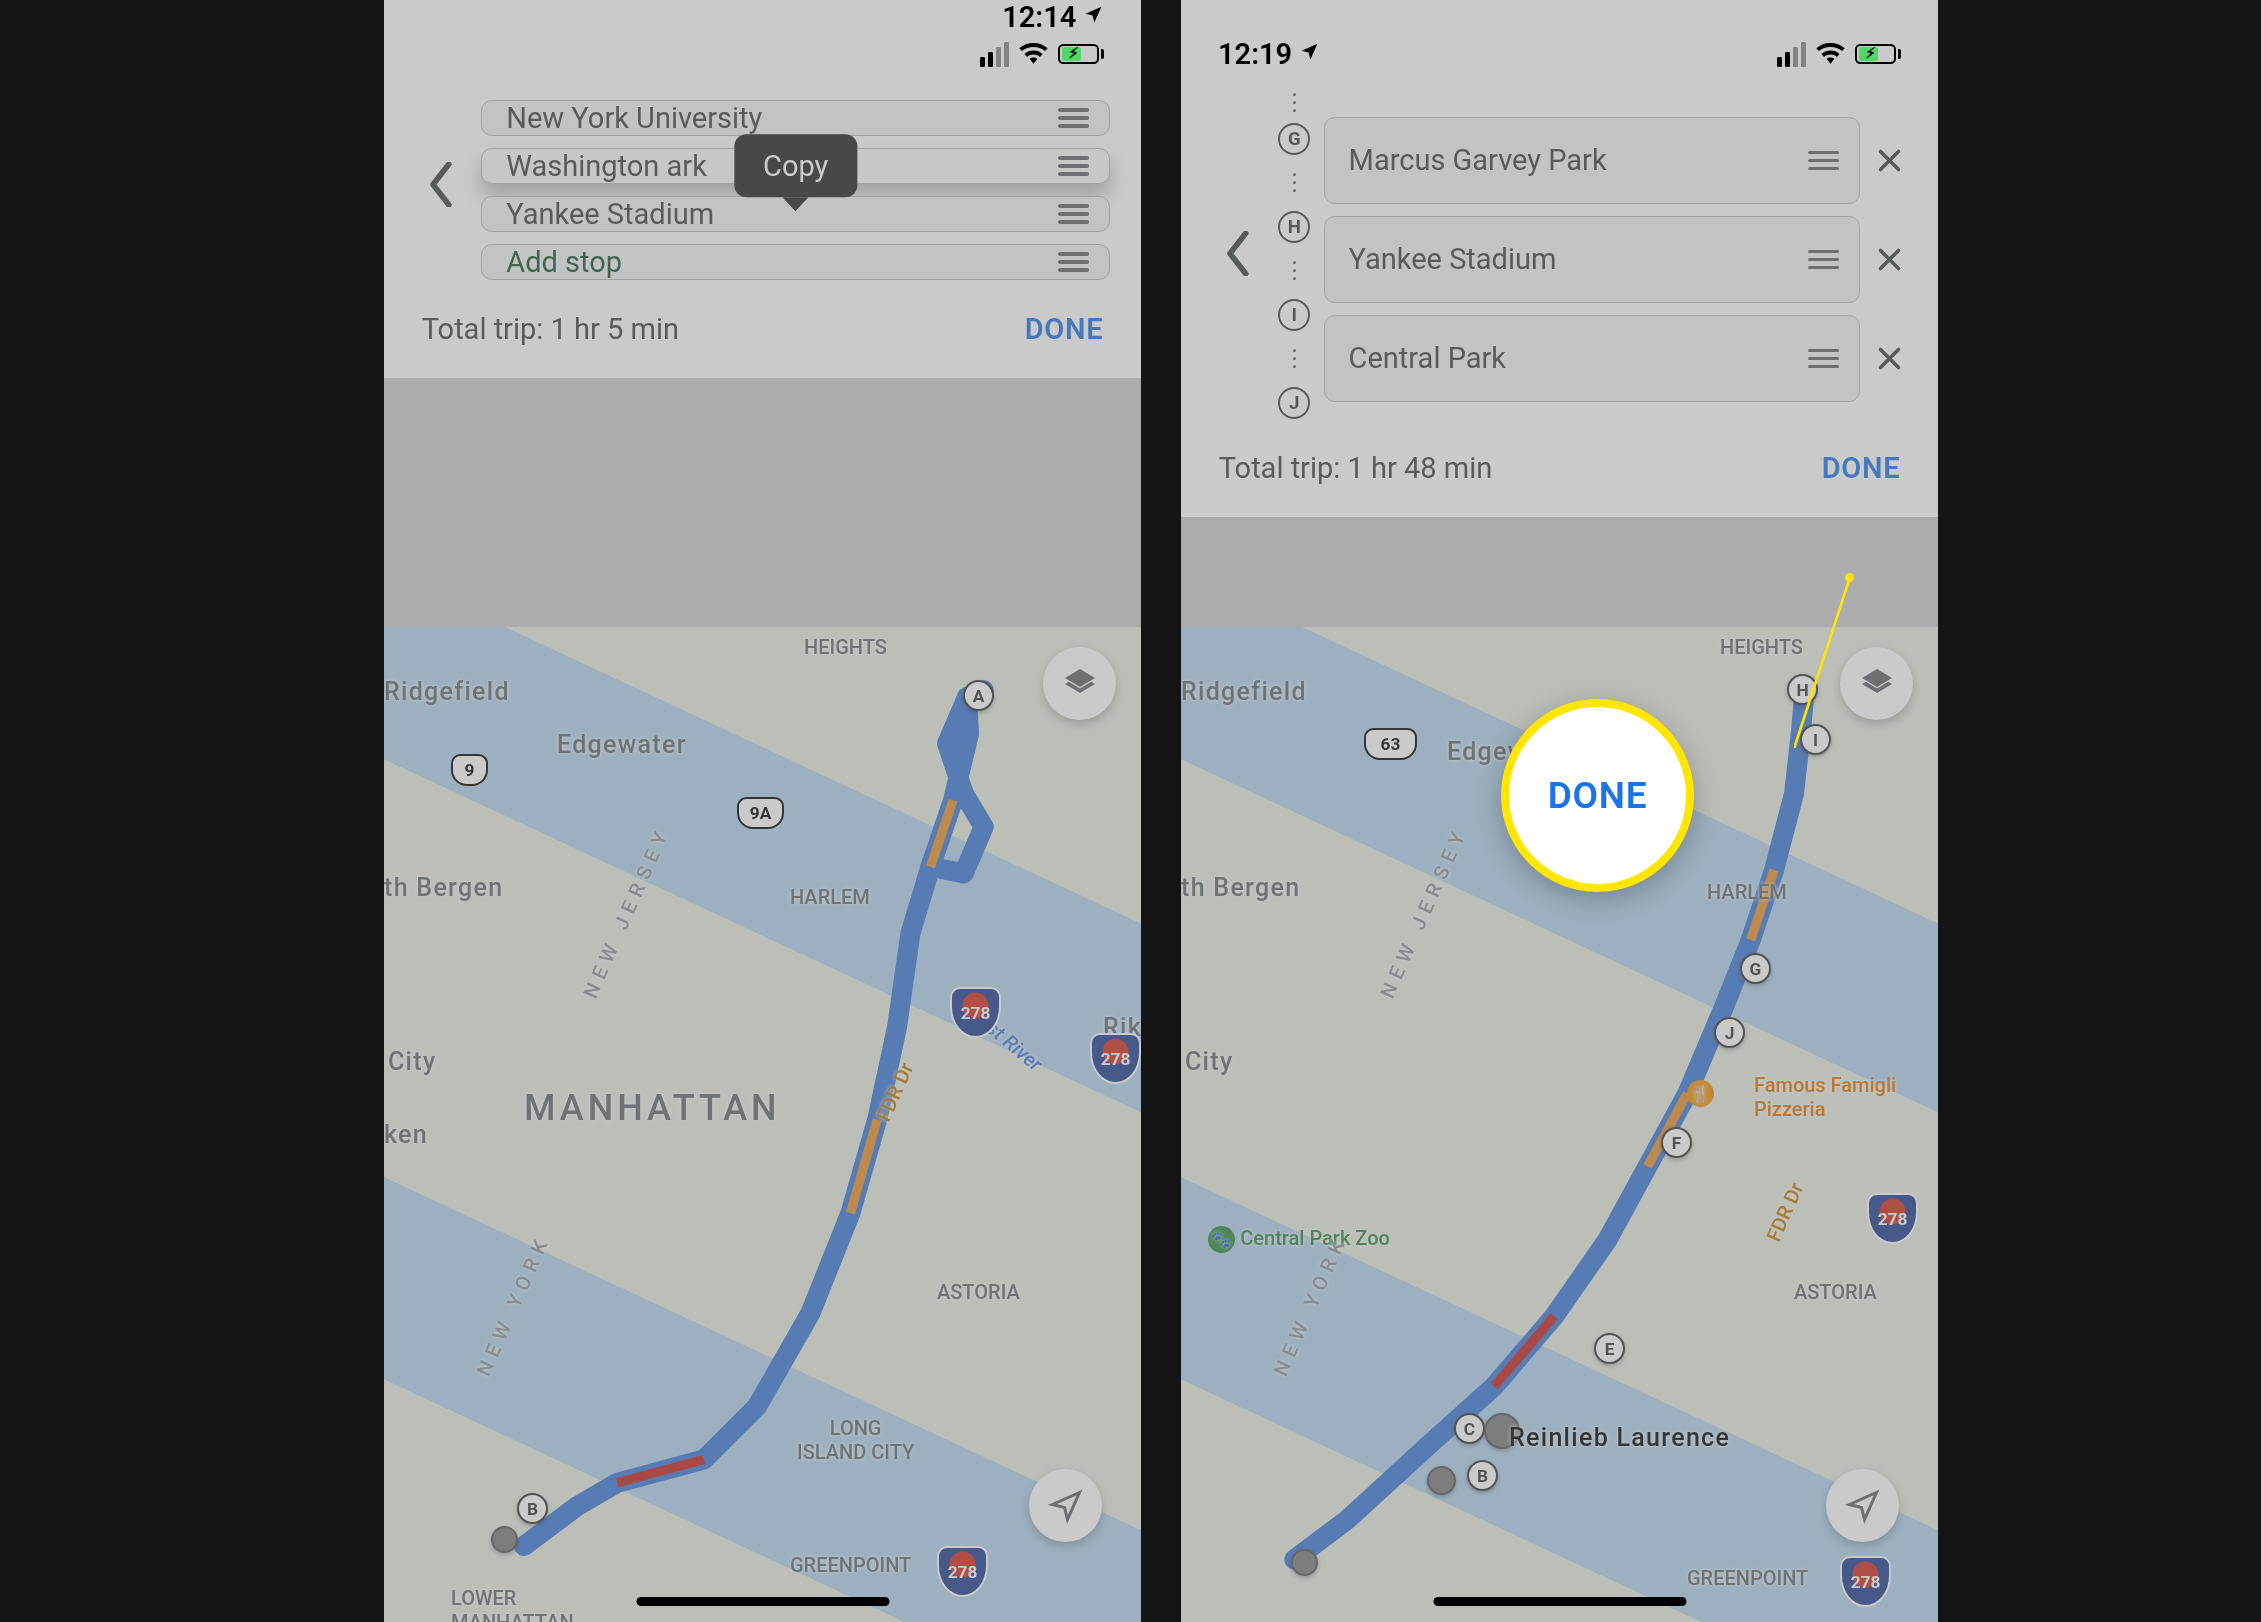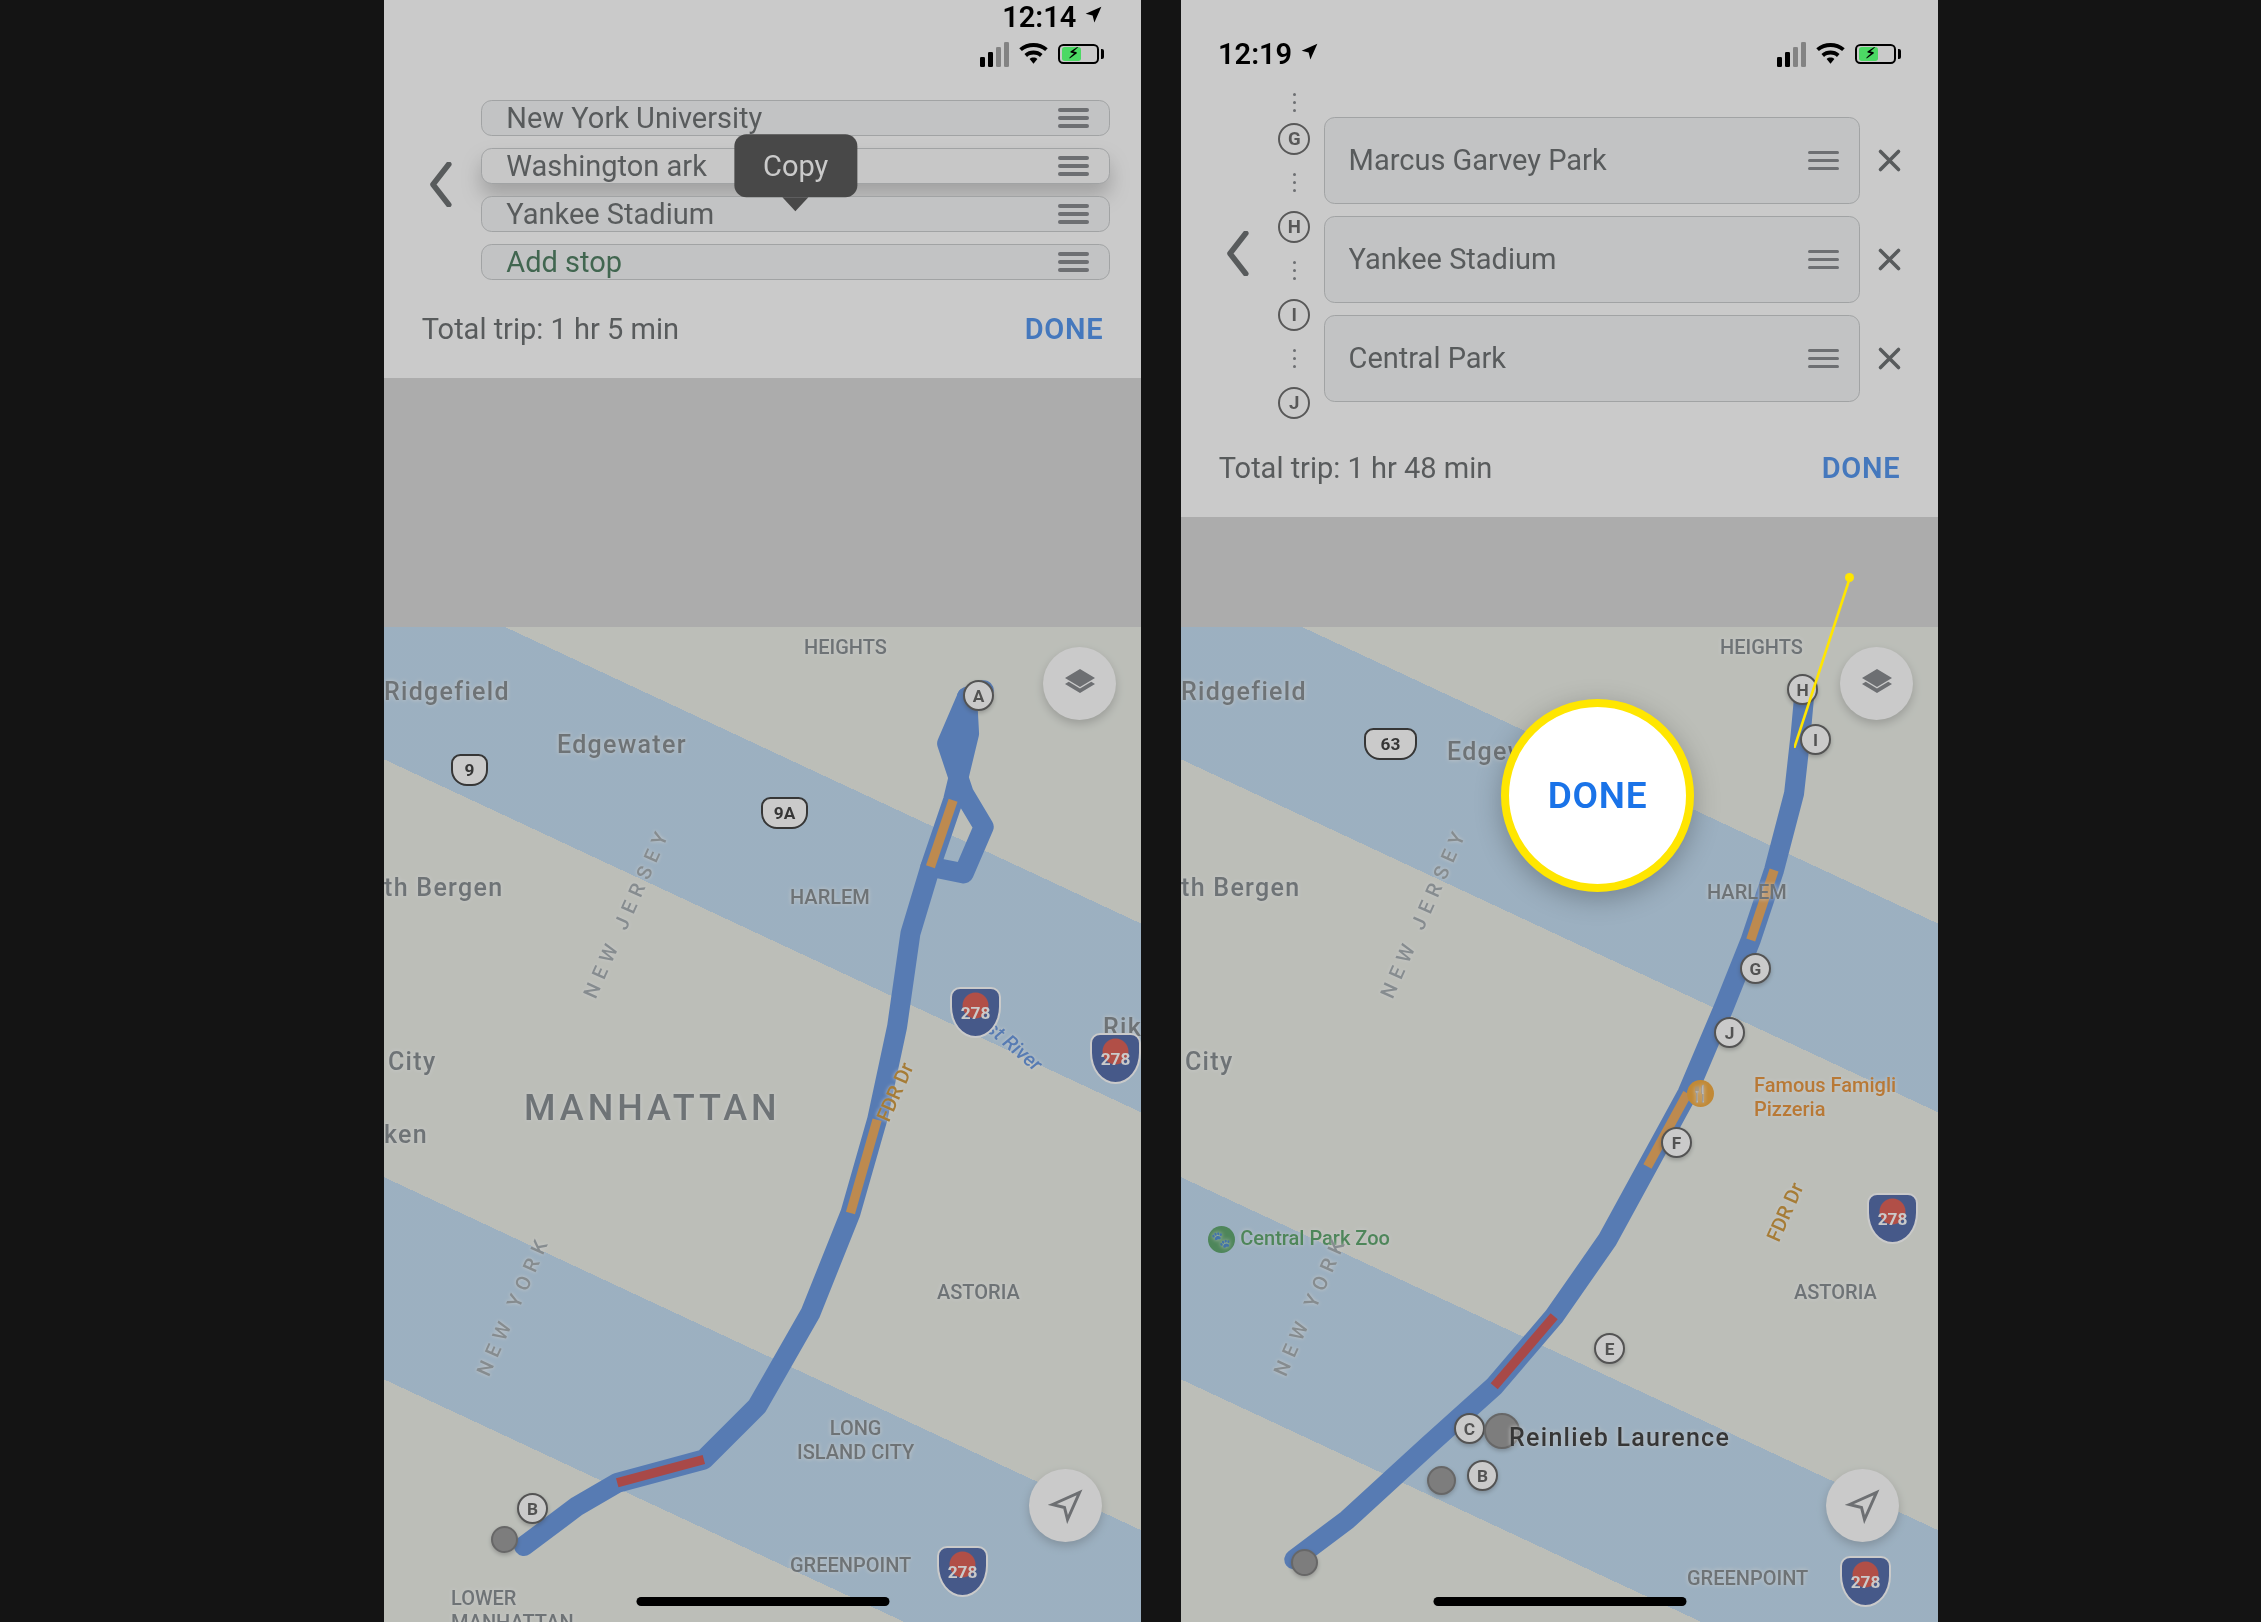--- a/index.html
+++ b/index.html
@@ -439,21 +439,21 @@
 MANHATTAN</div>
     <div class="map-label ml-small" style="top:400px; left:579px; transform:rotate(40deg); color:#3a78d8; font-style:italic;">East River</div>
     <div class="map-label ml-small" style="top:453px; left:480px; transform:rotate(-66deg); color:#c17900;">FDR Dr</div>
     <div class="map-label ml-mid" style="top:386px; left:719px;">Rik</div>
     <div class="map-label ml-small" style="top:273px; left:150px; transform:rotate(-66deg); letter-spacing:6.7px; color:#8a949a;">NEW JERSEY</div>
     <div class="map-label ml-small" style="top:666px; left:53px; transform:rotate(-66deg); letter-spacing:6.7px; color:#8a949a;">NEW YORK</div>
 
     <div class="us-route" style="top:127px; left:67px;">
         <span>9</span>
       </div>
-    <div class="us-route" style="top:170px; left:353px; width:47px;margin-left:24px;">
+    <div class="us-route" style="top:170px; left:353px; width:47px;">
         <span>9A</span>
       </div>
     <div class="interstate" style="top:360px; left:566px;">
         <div class="shield">
           <span>278</span>
         </div>
       </div>
     <div class="interstate" style="top:406px; left:706px;">
         <div class="shield">
           <span>278</span>

